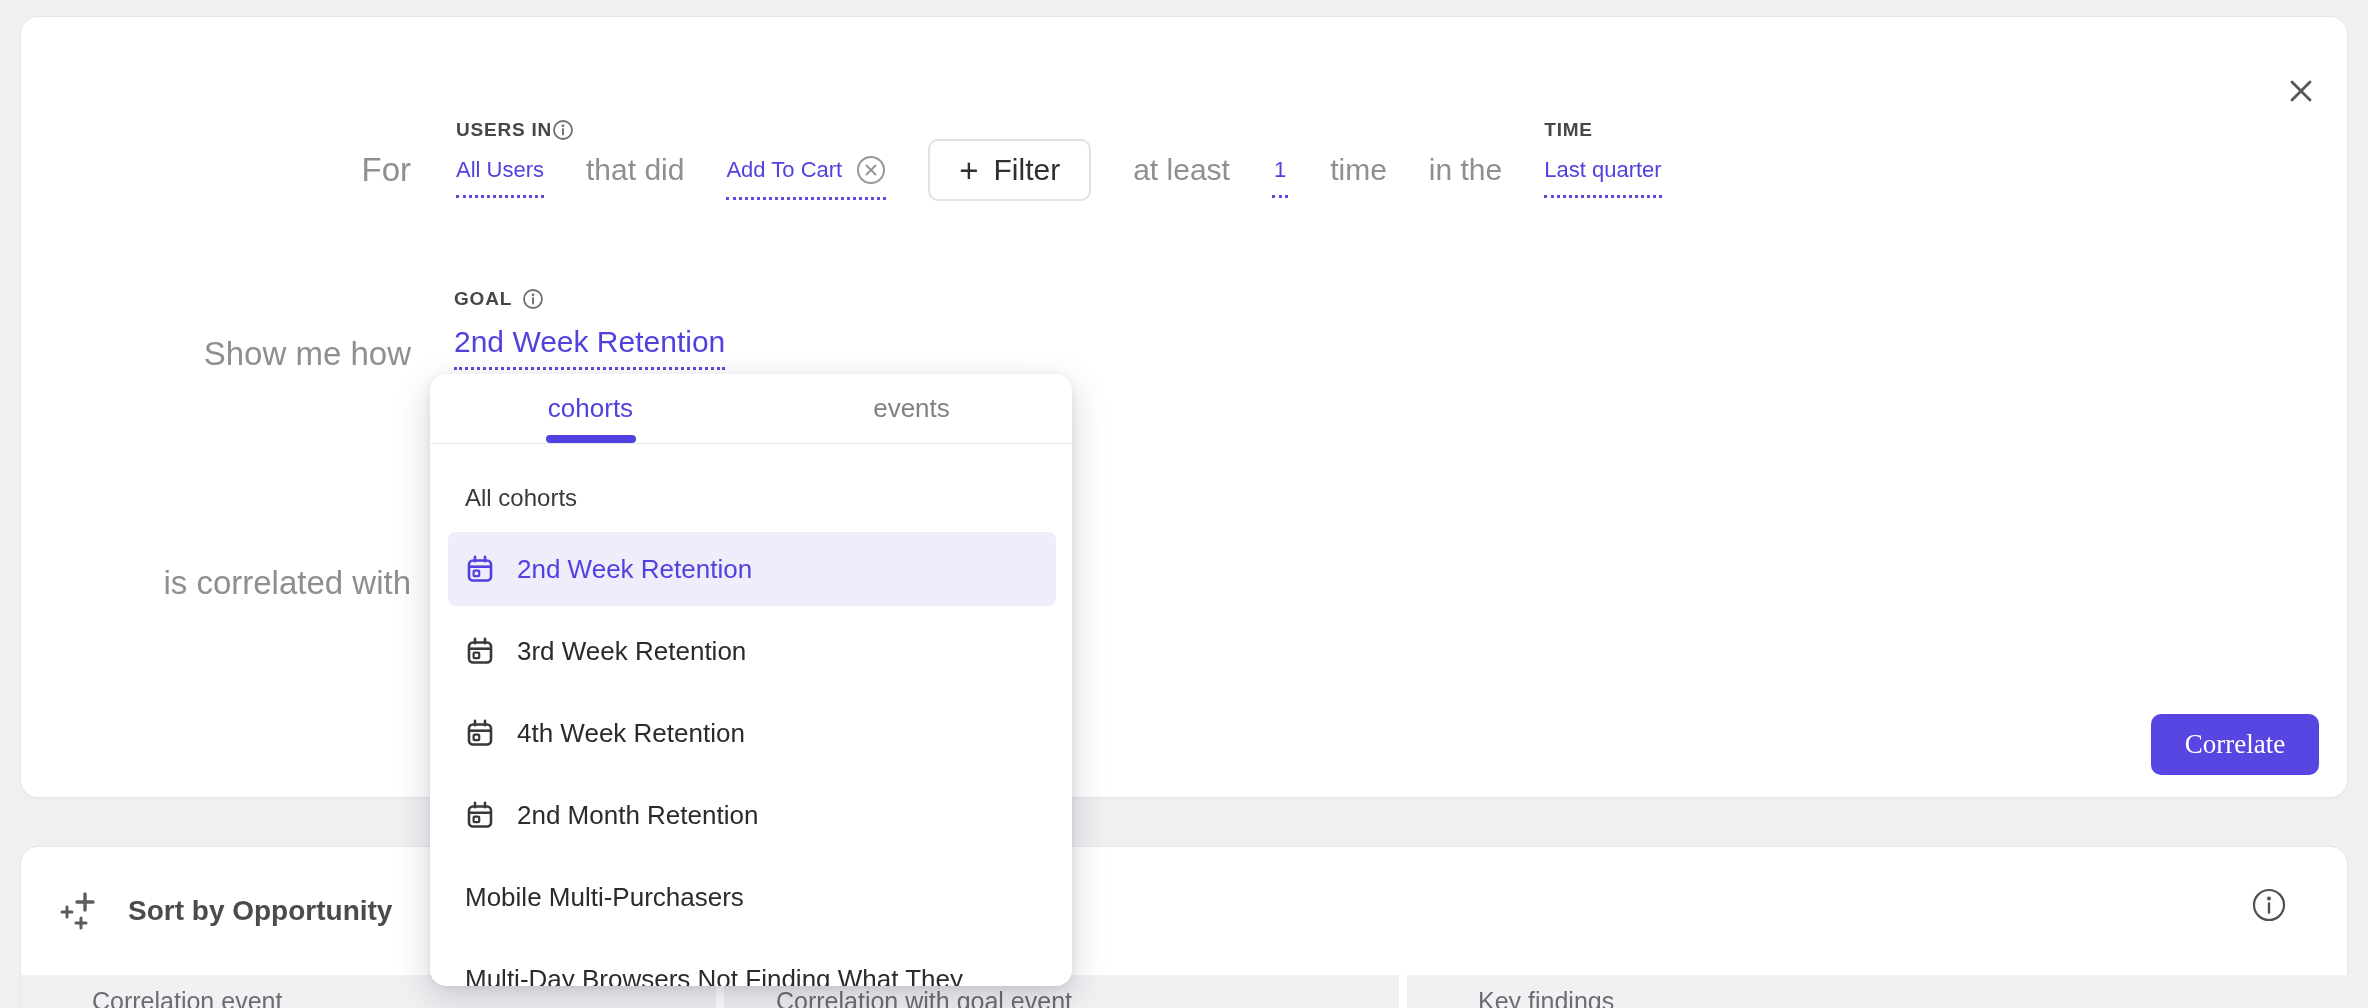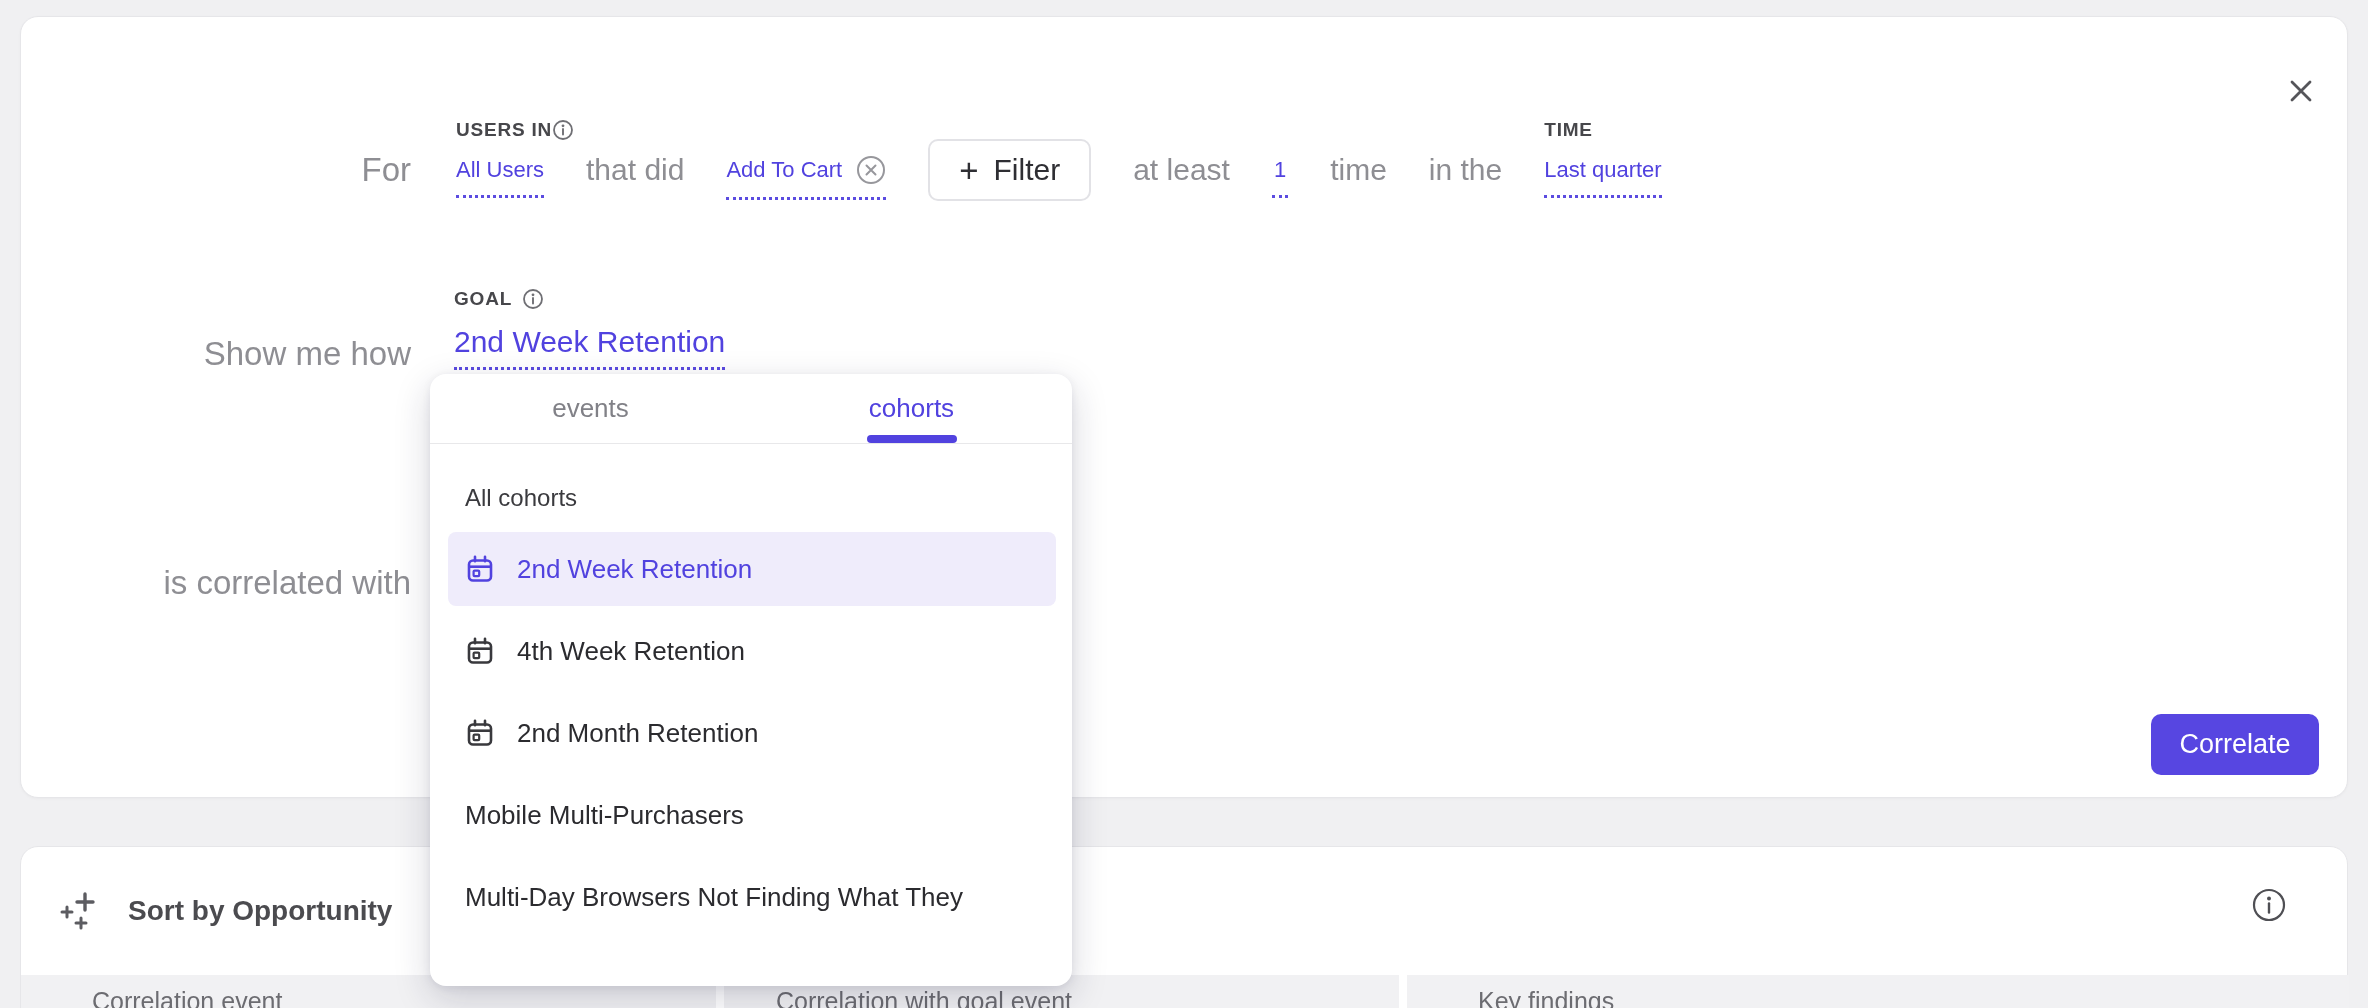--- a/index.html
+++ b/index.html
@@ -75,21 +75,21 @@
     gap:22px; padding-left:17px; font-size:26px; color:#2b2b2f; cursor:pointer;
     flex:none;
   }
   .dd-item .ico { display:flex; color:#39393d; }
   .dd-item.selected { background:#efecfb; color:#5142df; }
   .dd-item.selected .ico { color:#5142df; }
   
   .correlate-btn {
     position:absolute; left:2130px; top:697px; width:168px; height:61px;
     background:#5746e1; color:#fff; border:none; border-radius:10px;
-    font-size:27px; font-weight:500; font-family:Liberation Sans, sans-serif;
+    font-size:27px; font-weight:500; font-family:Liberation Serif, serif;
     display:flex; align-items:center; justify-content:center; cursor:pointer;
   }
   
   .bottom-panel {
     left:20px; top:846px; width:2328px; height:220px;
     border-radius:18px 18px 0 0; z-index:1;
   }
   .sort-bar { height:128px; display:flex; align-items:center; gap:26px;
     padding-left:37px; position:relative; }
   .sort-label { font-size:28px; font-weight:700; color:#4b4b4f; }
@@ -178,42 +178,53 @@
     <span class="value">2nd Week Retention</span>
   </span>
 
   <div class="lead-col lead-corr">is correlated with</div>
 
   <button class="correlate-btn">Correlate</button>
 </div>
 
 <div class="dropdown">
   <div class="dd-tabs">
-    <div class="dd-tab">
-      <span>events</span>
-    </div>
     <div class="dd-tab active">
       <span>cohorts</span>
       <span class="tab-bar"></span>
     </div>
+    <div class="dd-tab">
+      <span>events</span>
+    </div>
   </div>
 
   <div class="dd-section">All cohorts</div>
 
   <div class="dd-list">
     <div class="dd-item selected">
       <span class="ico">
         <svg width="30" height="30" viewBox="0 0 30 30">
           <rect x="4" y="6.5" width="22" height="20" rx="4" fill="none" stroke="currentColor" stroke-width="2.6"></rect>
           <path d="M4 12.7 H26" stroke="currentColor" stroke-width="2.6"></path>
           <path d="M10 2.8 V7.2 M20 2.8 V7.2" stroke="currentColor" stroke-width="2.6" stroke-linecap="round"></path>
           <rect x="8.6" y="16.6" width="5.6" height="5.6" rx="1" fill="none" stroke="currentColor" stroke-width="2.2"></rect>
         </svg>
       </span>
       <span>2nd Week Retention</span>
+    </div>
+    <div class="dd-item">
+      <span class="ico">
+        <svg width="30" height="30" viewBox="0 0 30 30">
+          <rect x="4" y="6.5" width="22" height="20" rx="4" fill="none" stroke="currentColor" stroke-width="2.6"></rect>
+          <path d="M4 12.7 H26" stroke="currentColor" stroke-width="2.6"></path>
+          <path d="M10 2.8 V7.2 M20 2.8 V7.2" stroke="currentColor" stroke-width="2.6" stroke-linecap="round"></path>
+          <rect x="8.6" y="16.6" width="5.6" height="5.6" rx="1" fill="none" stroke="currentColor" stroke-width="2.2"></rect>
+        </svg>
+      </span>
+      <span>3rd Week Retention</span>
     </div>
     <div class="dd-item">
       <span class="ico">
         <svg width="30" height="30" viewBox="0 0 30 30">
           <rect x="4" y="6.5" width="22" height="20" rx="4" fill="none" stroke="currentColor" stroke-width="2.6"></rect>
           <path d="M4 12.7 H26" stroke="currentColor" stroke-width="2.6"></path>
           <path d="M10 2.8 V7.2 M20 2.8 V7.2" stroke="currentColor" stroke-width="2.6" stroke-linecap="round"></path>
           <rect x="8.6" y="16.6" width="5.6" height="5.6" rx="1" fill="none" stroke="currentColor" stroke-width="2.2"></rect>
         </svg>
       </span>

